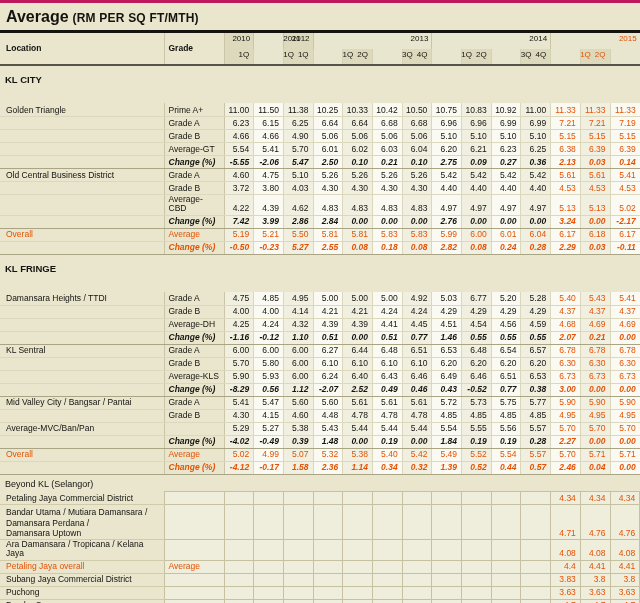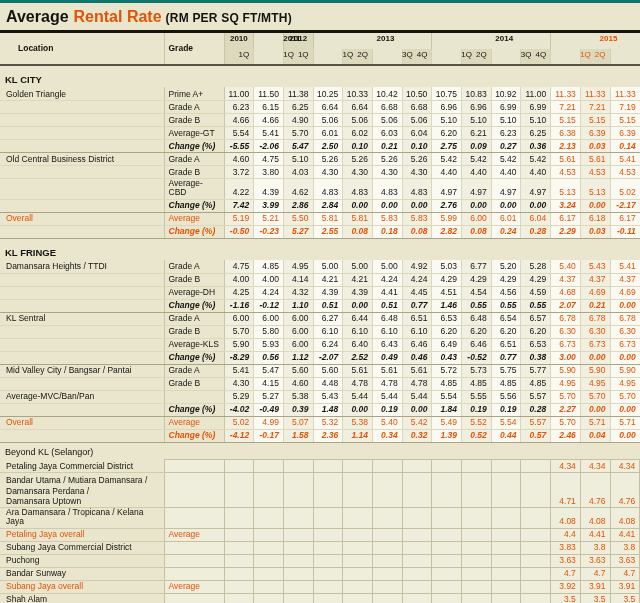--- a/index.html
+++ b/index.html
@@ -2,43 +2,43 @@
 <html style="--accent: #e35205; --page-bg: #e9e6cd;"><head>
 <meta charset="utf-8">
 <style>
   html, body { margin:0; padding:0; overflow:hidden; }
   body {
     width:640px; height:603px;
     background:var(--page-bg, #e9e6cd);
     font-family:"Liberation Sans","DejaVu Sans",sans-serif;
     color:#14130f;
   }
-  .page { width:640px; height:429px; box-sizing:border-box; border-top:3px solid #0f766e; }
+  .page { width:640px; height:429px; box-sizing:border-box; border-top:3px solid #be185d; }
 
   
   .titlebar {
     display:flex; align-items:baseline;
     padding:5px 8px 4px 6px;
     border-bottom:3px solid #14130f;
   }
   .t-prefix { font-size:16px; font-weight:bold; color:#14130f; }
   .t-hl { font-size:16px; font-weight:bold; color:var(--accent,#e35205); margin-left:5px; }
   .t-unit { font-size:12px; font-weight:bold; margin-left:4px; color:#14130f; letter-spacing:0.2px; }
 
   
   table { width:640px; border-collapse:collapse; table-layout:fixed; }
   col.c-loc { width:164px; }
   col.c-grade { width:60px; }
   col.c-val { width:29.7px; }
 
   thead th { font-size:8px; padding:2px 3px 1px 3px; vertical-align:top; line-height:1.1; }
-  th.h-loc { text-align:left; font-size:8.5px; font-weight:bold; padding-left:18px; vertical-align:middle; }
+  th.h-loc { text-align:left; font-size:8.5px; font-weight:bold; padding-left:6px; vertical-align:middle; }
   th.h-grade { text-align:left; font-size:8.5px; font-weight:bold; padding-left:4px;
                border-left:1px solid #c9c5a6; border-right:1px solid #c9c5a6; vertical-align:middle; }
-  th.year { text-align:center; font-weight:bold; border-left:1px solid #c9c5a6; height:13px; }
+  th.year { text-align:right; font-weight:normal; border-left:1px solid #c9c5a6; height:13px; }
   th.quarter { text-align:right; font-weight:normal; padding-right:4px; border-left:1px solid #d4d1b4; height:12px; }
   th.ce { background:#dcd9bc; }
   th.co { background:#e9e6cf;padding-left:29px; }
   th.y2015 { color:var(--accent,#e35205); }
   thead { border-bottom:2px solid #56534a; }
 
   tbody tr { height:13px; }
   tbody td { font-size:8.5px; padding:0 3px 1px 3px; vertical-align:bottom; line-height:1.1;
              border-bottom:1px solid #dbd8bd; }
   td.cell-location { padding-left:6px; }
@@ -47,21 +47,21 @@
   td.val.ce { background:#f1efe0; }
   td.val.co { background:#fbfaf2; }
   td.y2015 { color:var(--accent,#e35205); }
 
   tr.r-change td { font-style:italic; font-weight:bold; border-bottom:1px solid #a8a484; }
   tr.r-avg td { color:var(--accent,#e35205); }
   tr.r-avgchange td { color:var(--accent,#e35205); font-style:italic; font-weight:bold;
                       border-bottom:1px solid #a8a484; }
 
   tr.section-row td { background:var(--page-bg,#e9e6cd); border-bottom:none; color:#14130f; }
-  tr.sec-bold td { font-size:9.5px; font-weight:bold; padding:9px 0 2px 5px;margin-top:8px; }
+  tr.sec-bold td { font-size:9.5px; font-weight:bold; padding:9px 0 18px 5px;margin-top:8px; }
   tr.sec-plain td { font-size:9px; font-weight:normal; padding:5px 0 2px 5px; }
 
   
   tr.r-beyond td, tr.r-beyond-avg td { background:transparent; }
   tr.r-beyond td.val, tr.r-beyond-avg td.val,
   tr.r-beyond td.cell-grade, tr.r-beyond-avg td.cell-grade {
     border:1px solid #c6c2a1; background:rgba(255,255,255,0.28);
   }
   tr.r-beyond td.cell-location, tr.r-beyond-avg td.cell-location { border-bottom:1px solid #cfcbab; }
   tr.r-beyond-avg td.cell-location, tr.r-beyond-avg td.cell-grade { color:var(--accent,#e35205); }
@@ -69,21 +69,20 @@
   tr.multiline { height:34px; }
   tr.multiline td.cell-location { white-space:pre-line; line-height:1.2; padding-top:2px; vertical-align:top; }
 </style>
 </head>
 <body>
 
 <div class="page">
 
   <div class="titlebar">
     <span class="t-prefix">Average</span>
-    <span class="t-hl">Rental Rate</span>
     <span class="t-unit">(RM PER SQ FT/MTH)</span>
   </div>
 
   <table>
     <colgroup>
       <col class="c-loc">
         <col class="c-grade">
       <col class="c-val">
         <col class="c-val">
         <col class="c-val">

